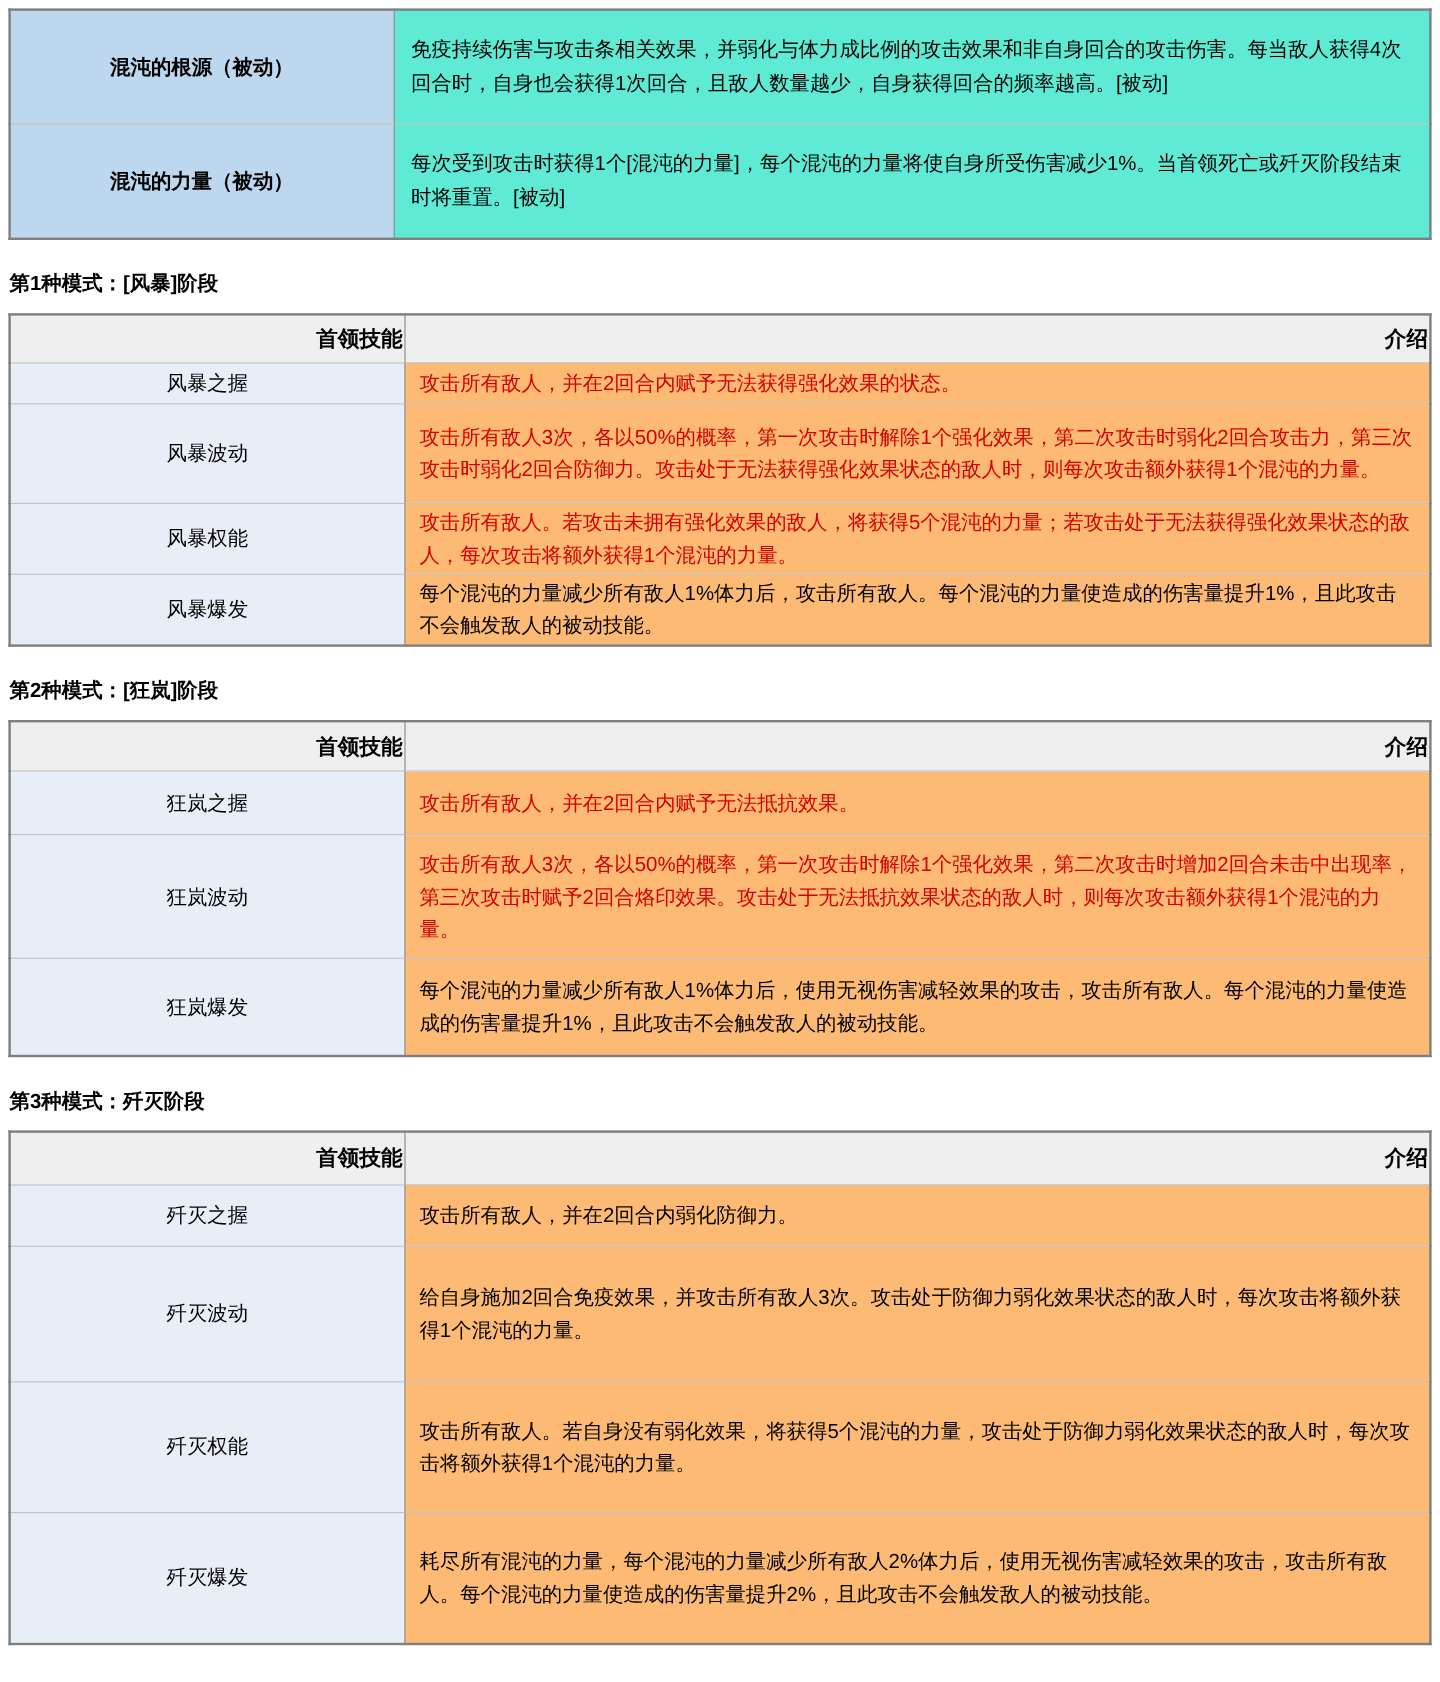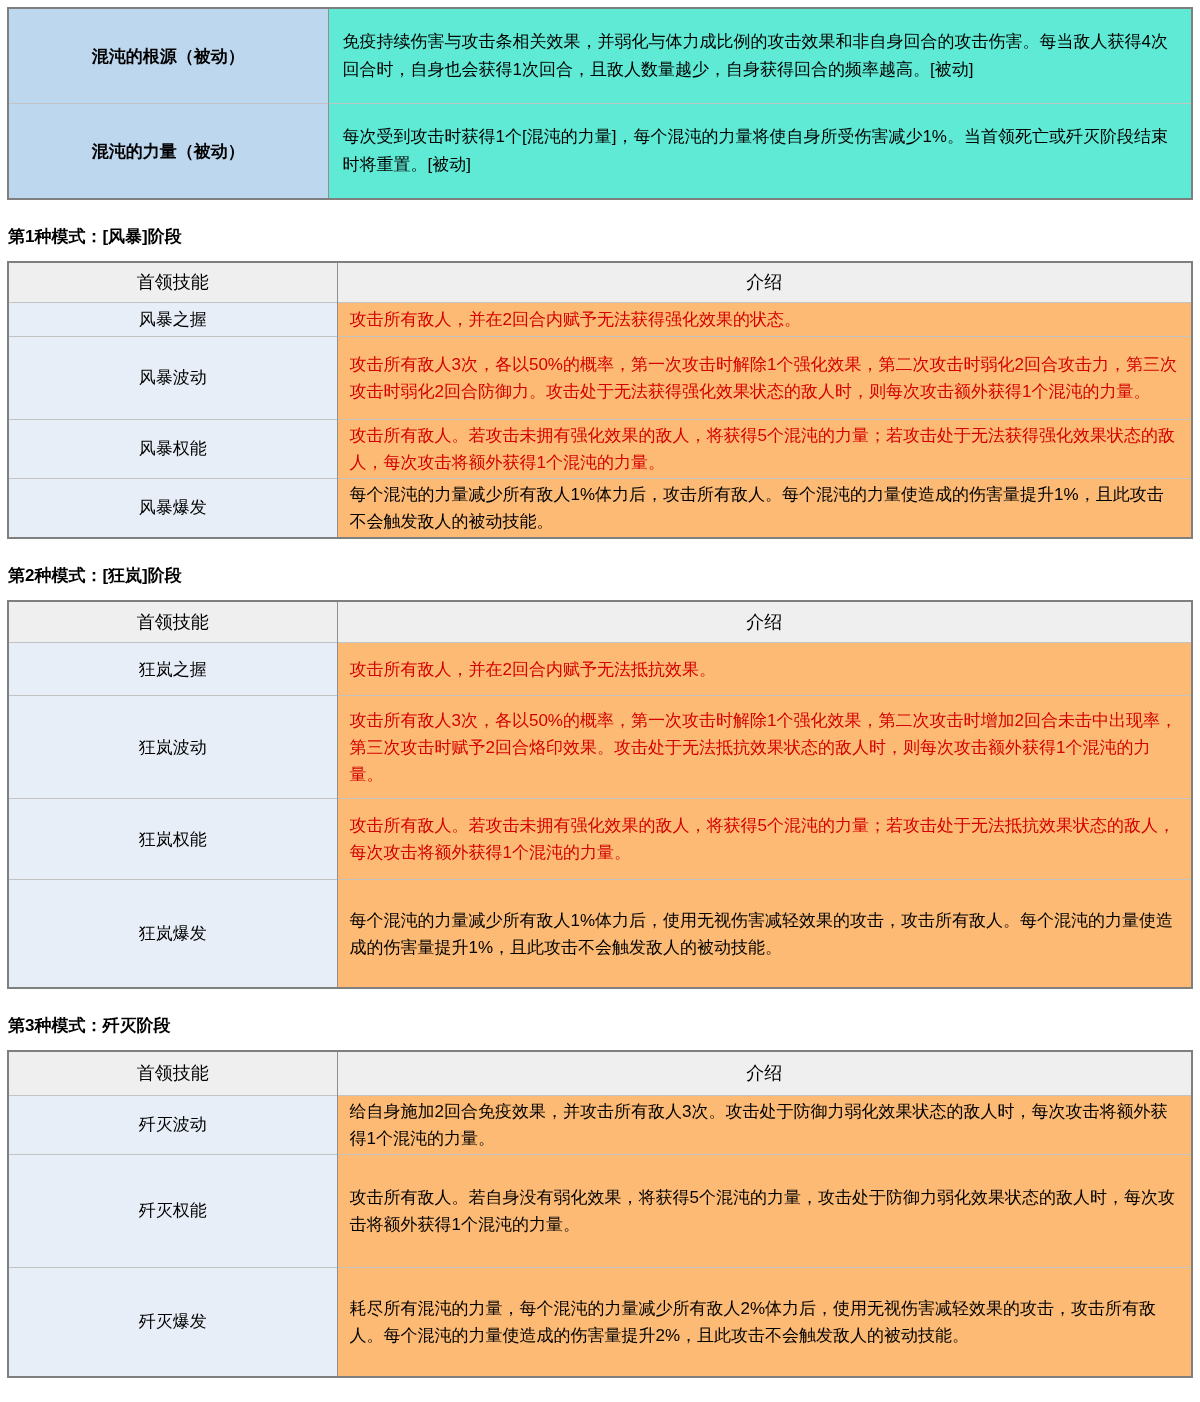--- a/index.html
+++ b/index.html
@@ -51,22 +51,22 @@
     font-weight: 700;
     margin: 26px 0 13px 1px;
     line-height: 22px;
   }
 
   
   table.skill-tbl col.name-col { width: 329px; }
   table.skill-tbl th {
     background: var(--header-bg, #efefef);
     font-size: 18px;
-    font-weight: 400;
-    text-align: center;
+    font-weight: 700;
+    text-align: right;
     vertical-align: middle;
   }
   table.skill-tbl td.skill-name {
     background: var(--skill-name-bg, #e8eef8);
     text-align: center;
     vertical-align: middle;
     font-family: Liberation Serif, serif;
   }
   table.skill-tbl td.skill-desc {
     background: #fdba74;
@@ -164,44 +164,44 @@
     <tbody>
       <tr>
         <td class="skill-name">狂岚之握</td>
         <td class="skill-desc" data-tone="red">攻击所有敌人，并在2回合内赋予无法抵抗效果。</td>
       </tr>
       <tr>
         <td class="skill-name">狂岚波动</td>
         <td class="skill-desc" data-tone="red">攻击所有敌人3次，各以50%的概率，第一次攻击时解除1个强化效果，第二次攻击时增加2回合未击中出现率，第三次攻击时赋予2回合烙印效果。攻击处于无法抵抗效果状态的敌人时，则每次攻击额外获得1个混沌的力量。</td>
       </tr>
       <tr>
-        <td class="skill-name">狂岚权能</td>
-        <td class="skill-desc" data-tone="red">攻击所有敌人。若攻击未拥有强化效果的敌人，将获得5个混沌的力量；若攻击处于无法抵抗效果状态的敌人，每次攻击将额外获得1个混沌的力量。</td>
-      </tr>
-      <tr>
         <td class="skill-name">狂岚爆发</td>
         <td class="skill-desc" data-tone="normal">每个混沌的力量减少所有敌人1%体力后，使用无视伤害减轻效果的攻击，攻击所有敌人。每个混沌的力量使造成的伤害量提升1%，且此攻击不会触发敌人的被动技能。</td>
       </tr>
     </tbody>
   </table>
 
   <h3 class="section-heading">第3种模式：歼灭阶段</h3>
   <table class="tbl skill-tbl" id="t3">
     <colgroup>
         <col class="name-col">
         <col>
       </colgroup>
     <thead>
       <tr>
         <th>首领技能</th>
         <th>介绍</th>
       </tr>
     </thead>
     <tbody>
       <tr>
+        <td class="skill-name">歼灭之握</td>
+        <td class="skill-desc" data-tone="normal">攻击所有敌人，并在2回合内弱化防御力。</td>
+      </tr>
+      <tr>
         <td class="skill-name">歼灭波动</td>
         <td class="skill-desc" data-tone="normal">给自身施加2回合免疫效果，并攻击所有敌人3次。攻击处于防御力弱化效果状态的敌人时，每次攻击将额外获得1个混沌的力量。</td>
       </tr>
       <tr>
         <td class="skill-name">歼灭权能</td>
         <td class="skill-desc" data-tone="normal">攻击所有敌人。若自身没有弱化效果，将获得5个混沌的力量，攻击处于防御力弱化效果状态的敌人时，每次攻击将额外获得1个混沌的力量。</td>
       </tr>
       <tr>
         <td class="skill-name">歼灭爆发</td>
         <td class="skill-desc" data-tone="normal">耗尽所有混沌的力量，每个混沌的力量减少所有敌人2%体力后，使用无视伤害减轻效果的攻击，攻击所有敌人。每个混沌的力量使造成的伤害量提升2%，且此攻击不会触发敌人的被动技能。</td>

